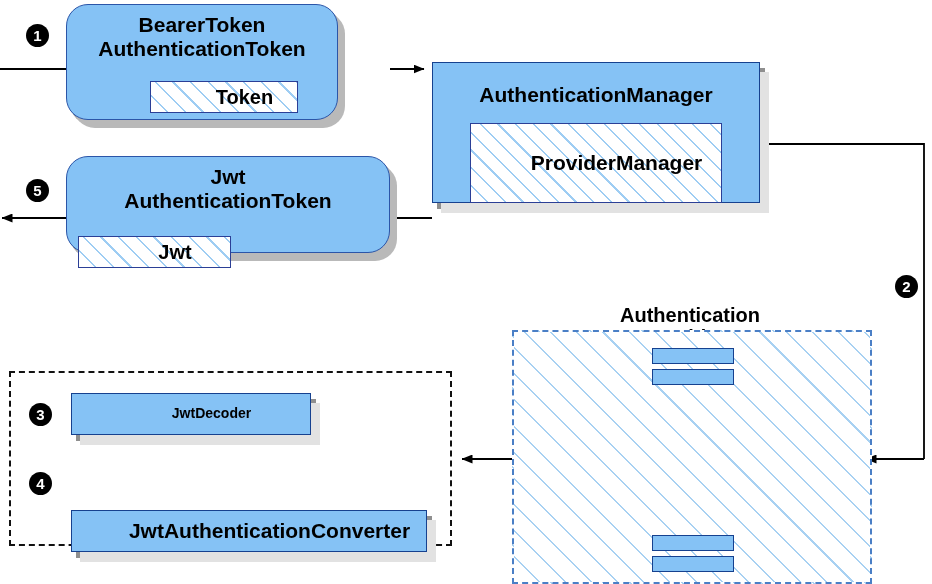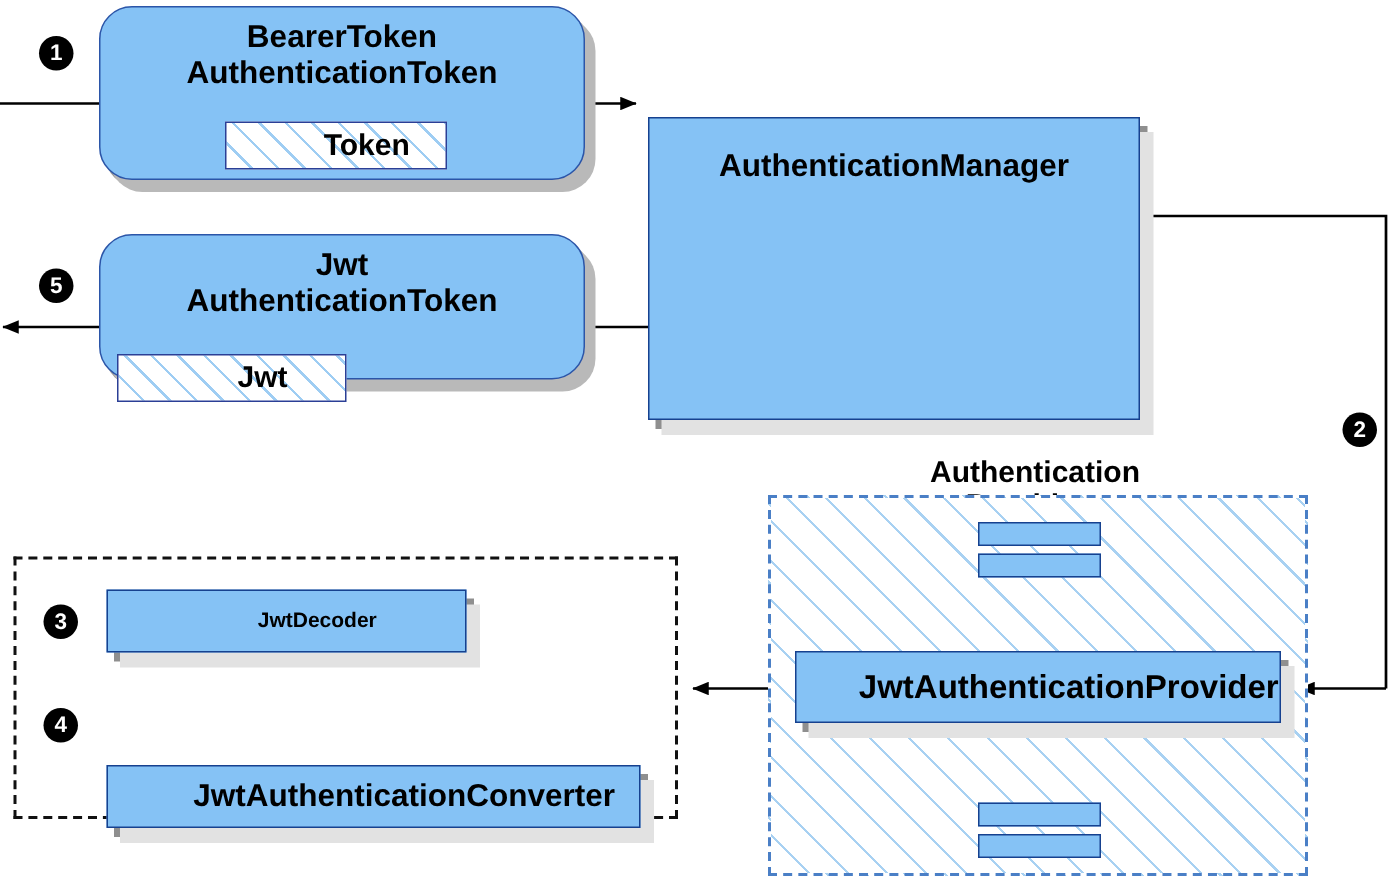--- a/index.html
+++ b/index.html
@@ -181,54 +181,54 @@
 
     <polyline points="760,144 924,144 924,459" fill="none" stroke="#000" stroke-width="1.8"></polyline>
     <line x1="924" y1="459" x2="866" y2="459" stroke="#000" stroke-width="1.8" marker-end="url(#ahl)"></line>
 
     <line x1="518" y1="459" x2="462" y2="459" stroke="#000" stroke-width="1.8" marker-end="url(#ahl)"></line>
 
     <line x1="694" y1="390" x2="694" y2="432" stroke="#000" stroke-width="4.5" marker-start="url(#ahu)" marker-end="url(#ahu)"></line>
     <line x1="694" y1="489" x2="694" y2="530" stroke="#000" stroke-width="4.5" marker-start="url(#ahu)" marker-end="url(#ahu)"></line>
   </svg>
 
-  <div class="abs card" style="left:66px; top:4px; width:324px; height:116px;">
+  <div class="abs card" style="left:66px; top:4px; width:272px; height:116px;">
     <div class="card-title" style="top:8px;">BearerToken
 AuthenticationToken</div>
     <div class="abs hatch-box center-txt" style="left:83px; top:76px; width:148px; height:32px; font-size:20px;">
       <span>Token</span>
     </div>
   </div>
 
   <div class="abs card" style="left:66px; top:156px; width:324px; height:97px;">
     <div class="card-title" style="top:8px;">Jwt
 AuthenticationToken</div>
     <div class="abs hatch-box center-txt" style="left:11px; top:79px; width:153px; height:32px; font-size:20px;">
       <span>Jwt</span>
     </div>
   </div>
 
-  <div class="abs card-sq" style="left:432px; top:78px; width:328px; height:202px;">
+  <div class="abs card-sq" style="left:432px; top:62px; width:328px; height:141px;">
     <div class="card-title" style="top:20px; font-size:21px;">AuthenticationManager</div>
+    <div class="abs hatch-box center-txt" style="left:37px; top:60px; width:252px; height:80px; font-size:21px;">
+      <span>ProviderManager</span>
+    </div>
   </div>
 
   <div class="abs caption" style="left:575px; top:268px; width:230px;">Authentication
 Providers</div>
 
   <div class="abs hatch-region" style="left:512px; top:330px; width:360px; height:254px;"></div>
 
   <div class="abs mini-bar" style="left:652px; top:348px; width:82px; height:16px;"></div>
   <div class="abs mini-bar" style="left:652px; top:369px; width:82px; height:16px;"></div>
 
   <div class="abs mini-bar" style="left:652px; top:535px; width:82px; height:16px;"></div>
   <div class="abs mini-bar" style="left:652px; top:556px; width:82px; height:16px;"></div>
 
-  <div class="abs flat-box center-txt" style="left:530px; top:434px; width:324px; height:48px; font-size:22px;">
-    <span>JwtAuthenticationProvider</span>
-  </div>
 
   <div class="abs dashed-black" style="left:9px; top:371px; width:443px; height:175px;"></div>
 
   <div class="abs flat-box center-txt" style="left:71px; top:393px; width:240px; height:42px; font-size:14px;">
     <span>JwtDecoder</span>
   </div>
 
   <div class="abs flat-box center-txt" style="left:71px; top:462px; width:356px; height:42px; font-size:21px;margin-top:48px;">
     <span>JwtAuthenticationConverter</span>
   </div>

